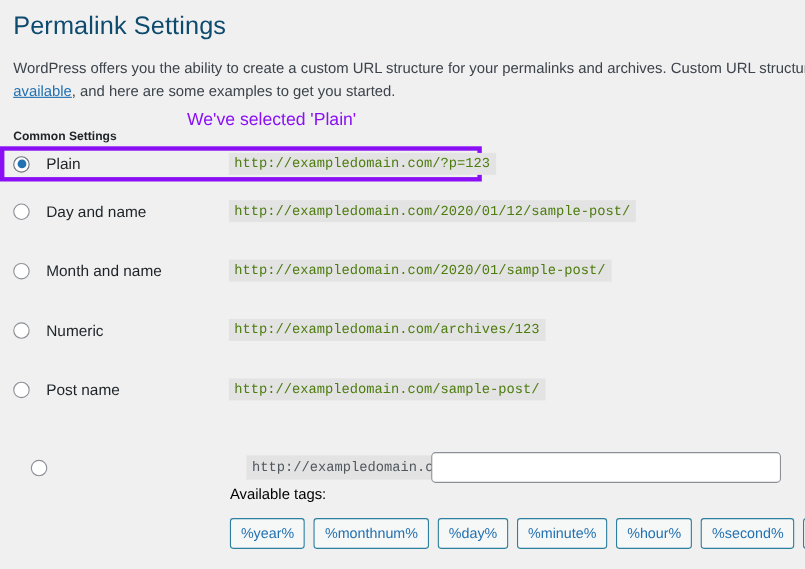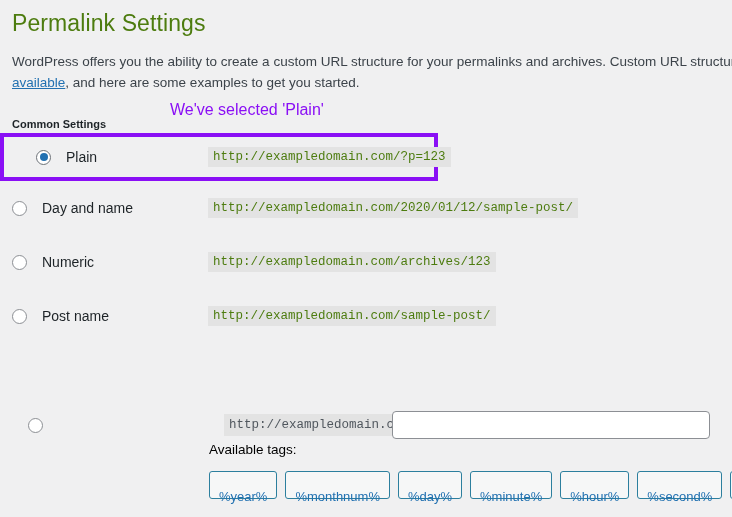--- a/index.html
+++ b/index.html
@@ -23,21 +23,21 @@
     padding: 0;
   }
 
   
   .page-title {
     margin: 0;
     padding: 9px 0 0 12px;
     font-size: 23px;
     font-weight: 400;
     line-height: 1.3;
-    color: #4d7c0f;
+    color: #0c4a6e;
     letter-spacing: 0.1px;
   }
   .intro {
     margin: 0;
     padding: 13px 0 0 12px;
     font-size: 13.5px;
     line-height: 1.55;
     color: #3c434a;
     width: 740px;
     white-space: nowrap;
@@ -78,22 +78,21 @@
   .opt-row {
     position: relative;
     height: 54px;
     display: flex;
     align-items: center;
   }
   .opt-row.highlight {
     box-sizing: border-box;
     border: 4px solid #8a0ff5;
     width: 438px;
-    height: 48px;
-    padding-left: 24px;
+    height: 32px;
   }
   .radio {
     box-sizing: border-box;
     width: 15px;
     height: 15px;
     min-width: 15px;
     border-radius: 50%;
     border: 1px solid #8c8f94;
     background: #fff;
     margin-left: 12px;
@@ -181,21 +180,21 @@
     left: 209px;
     top: 471px;
     display: flex;
     gap: 8px;
     width: 760px;
   }
   .tag-btn {
     box-sizing: border-box;
     height: 28px;
     line-height: 26px;
-    padding: 12px 9px;
+    padding: 0 9px;
     border: 1px solid #2c7f9e;
     border-radius: 3px;
     background: #f6f7f7;
     color: #2271b1;
     font-size: 13px;
     white-space: nowrap;
     cursor: pointer;
     font-family: "Liberation Sans", sans-serif;
   }
 </style>
@@ -222,20 +221,25 @@
       <span class="opt-label">Plain</span>
       <span class="opt-code">http://exampledomain.com/?p=123</span>
     </div>
 
     <div class="opt-row">
       <span class="radio"></span>
       <span class="opt-label">Day and name</span>
       <span class="opt-code">http://exampledomain.com/2020/01/12/sample-post/</span>
     </div>
 
+    <div class="opt-row">
+      <span class="radio"></span>
+      <span class="opt-label">Month and name</span>
+      <span class="opt-code">http://exampledomain.com/2020/01/sample-post/</span>
+    </div>
 
     <div class="opt-row">
       <span class="radio"></span>
       <span class="opt-label">Numeric</span>
       <span class="opt-code">http://exampledomain.com/archives/123</span>
     </div>
 
     <div class="opt-row">
       <span class="radio"></span>
       <span class="opt-label">Post name</span>

